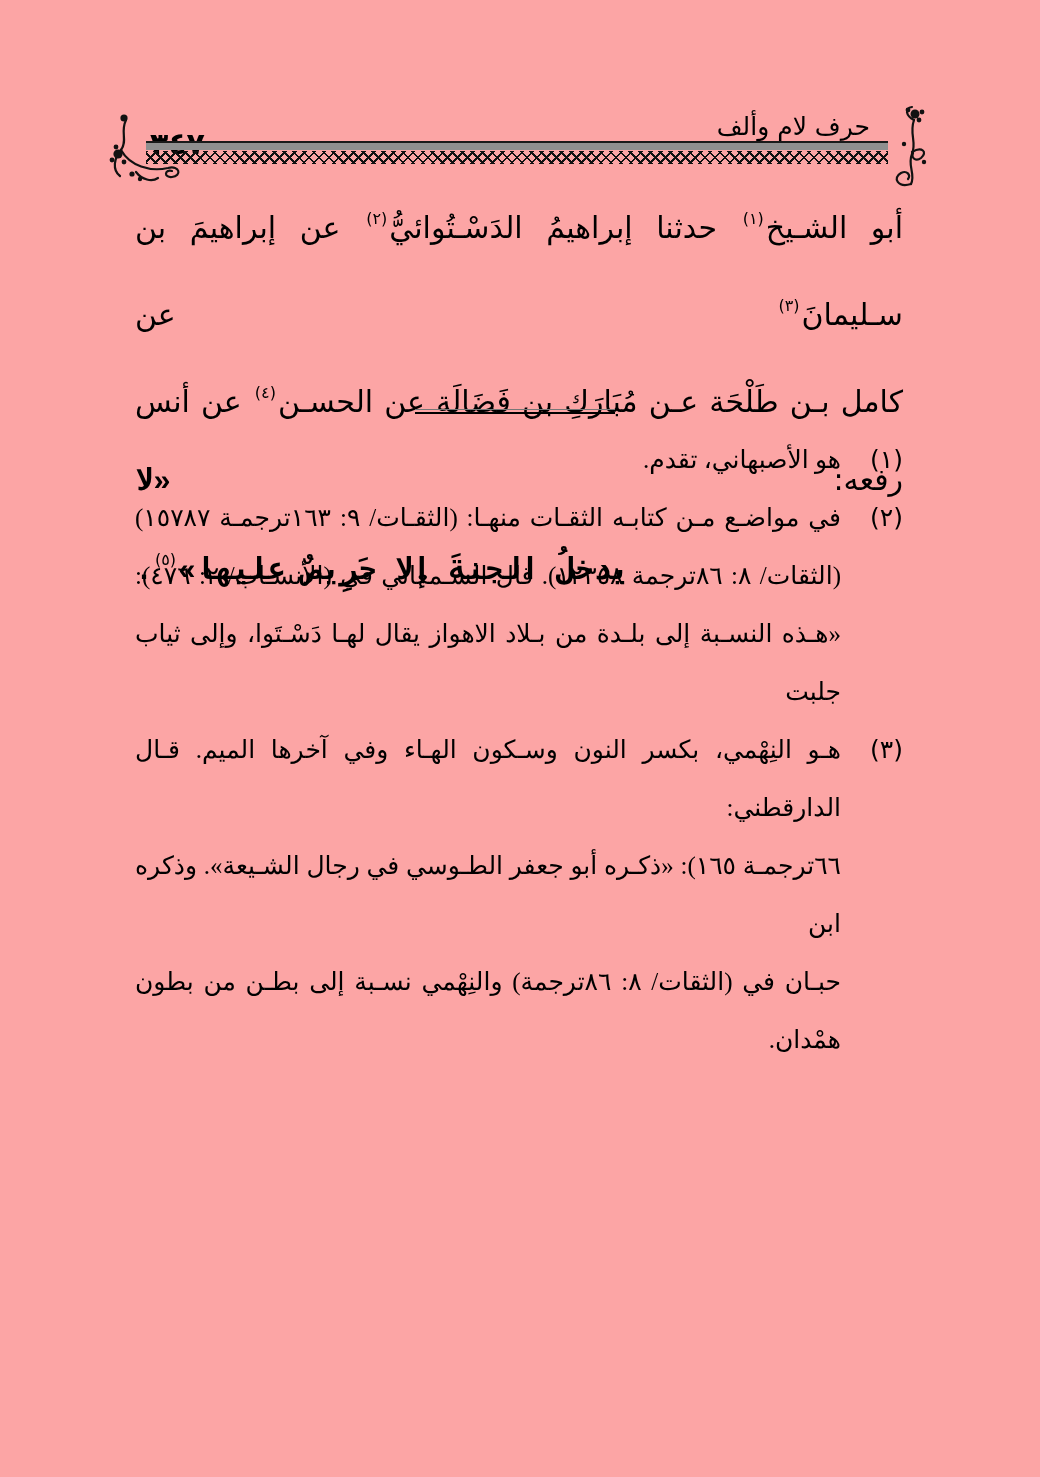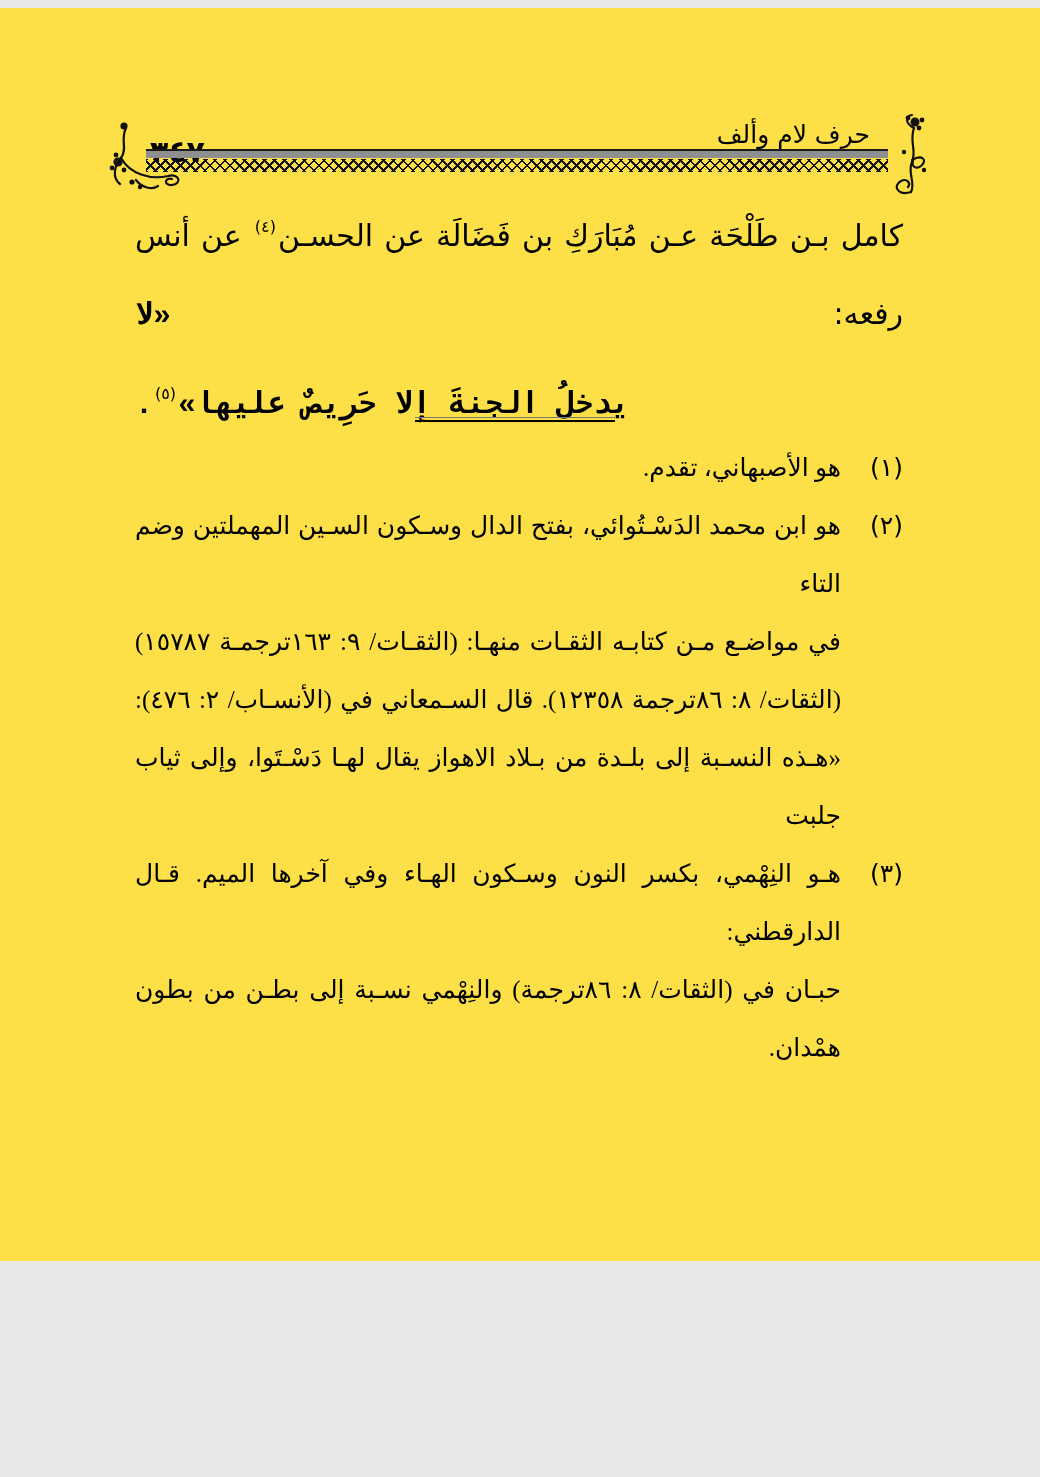--- a/index.html
+++ b/index.html
@@ -1,20 +1,20 @@
 <!DOCTYPE html>
 <html lang="ar"><head>
 <meta charset="utf-8">
 <style>
   html,body { margin:0; padding:0; background:#e8e8e8; }
   .page {
     position: relative;
-    width: 1040px; height: 1253px;
-    margin: 8px auto;
-    background: #fde047;
+    width: 1040px; height: 1477px;
+    margin: 0 auto;
+    background: #fca5a5;
     color: #000;
     font-family: "DejaVu Sans", sans-serif;
     direction: rtl;
     overflow: hidden;
   }
   
   .header-title {
     position: absolute; top: 110px; right: 170px;
     font-size: 25px; line-height: 34px;
   }
@@ -108,20 +108,26 @@
   <div class="header-title">حرف لام وألف</div>
   <div class="page-number">٣٤٧</div>
 
   <div class="band">
     <div class="band-bar"></div>
     <div class="band-lattice"></div>
   </div>
 
   <main class="main">
     <div class="mline j">
+      <span>أبو الشـيخ</span><span class="ref">(١)</span>
+      <span>حدثنا إبراهيمُ الدَسْـتُوائيُّ</span><span class="ref">(٢)</span>
+      <span>عن إبراهيمَ بن سـليمانَ</span><span class="ref">(٣)</span>
+      <span>عن</span>
+    </div>
+    <div class="mline j">
       <span>كامل بـن طَلْحَة عـن مُبَارَكِ بن فَضَالَة عن الحسـن</span><span class="ref">(٤)</span>
       <span>عن أنس رفعه:</span>
       <span class="b">«لا</span>
     </div>
     <div class="mline r">
       <span class="b">يدخلُ الجنةَ إلا حَرِيصٌ عليها»</span><span class="ref">(٥)</span><span class="b">.</span>
     </div>
   </main>
 
   <div class="fn-sep"></div>
@@ -131,30 +137,30 @@
     <div class="fn">
       <div class="fn-num">(١)</div>
       <div class="fn-body">
         <div class="fline last">هو الأصبهاني، تقدم.</div>
       </div>
     </div>
 
     <div class="fn">
       <div class="fn-num">(٢)</div>
       <div class="fn-body">
-        <div class="fline">هو ابن محمد الدَسْـتُوائي، بفتح الدال وسـكون السـين المهملتين وضم التاء</div>
         <div class="fline">في مواضـع مـن كتابـه الثقـات منهـا: (الثقـات/ ٩: ١٦٣ترجمـة ١٥٧٨٧)</div>
         <div class="fline">(الثقات/ ٨: ٨٦ترجمة ١٢٣٥٨). قال السـمعاني في (الأنسـاب/ ٢: ٤٧٦):</div>
         <div class="fline">«هـذه النسـبة إلى بلـدة من بـلاد الاهواز يقال لهـا دَسْـتَوا، وإلى ثياب جلبت</div>
       </div>
     </div>
 
     <div class="fn">
       <div class="fn-num">(٣)</div>
       <div class="fn-body">
         <div class="fline">هـو النِهْمي، بكسر النون وسـكون الهـاء وفي آخرها الميم. قـال الدارقطني:</div>
+        <div class="fline">٦٦ترجمـة ١٦٥): «ذكـره أبو جعفر الطـوسي في رجال الشـيعة». وذكره ابن</div>
         <div class="fline">حبـان في (الثقات/ ٨: ٨٦ترجمة) والنِهْمي نسـبة إلى بطـن من بطون همْدان.</div>
 
       </div>
     </div>
 
   </section>
 </div>
 
 </body></html>

